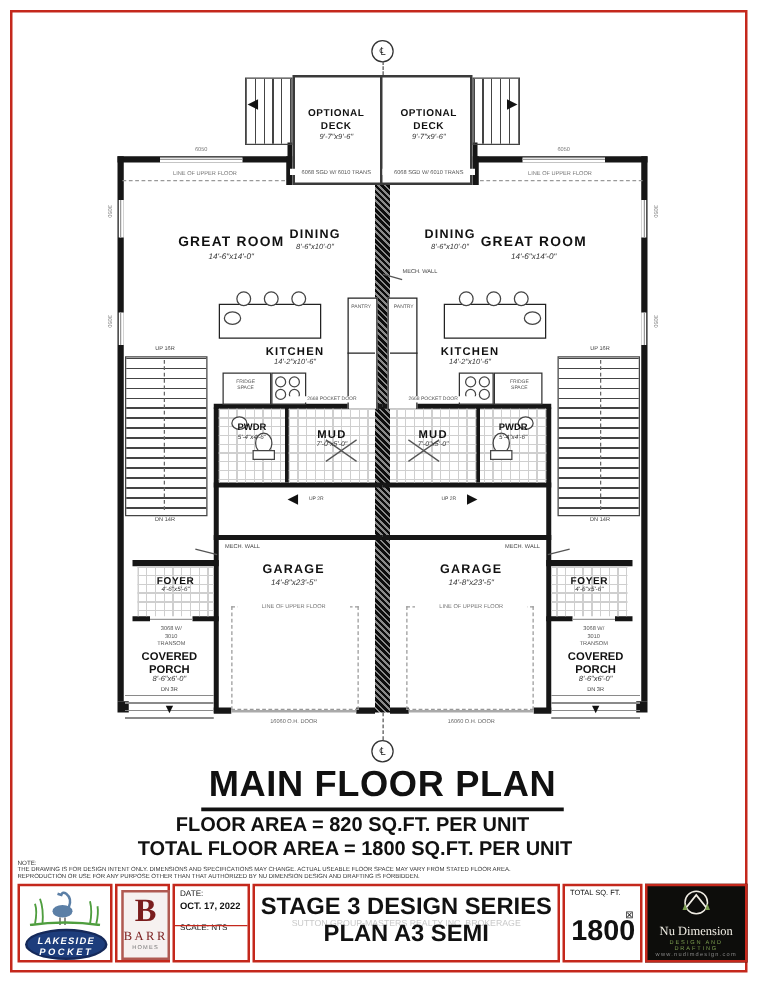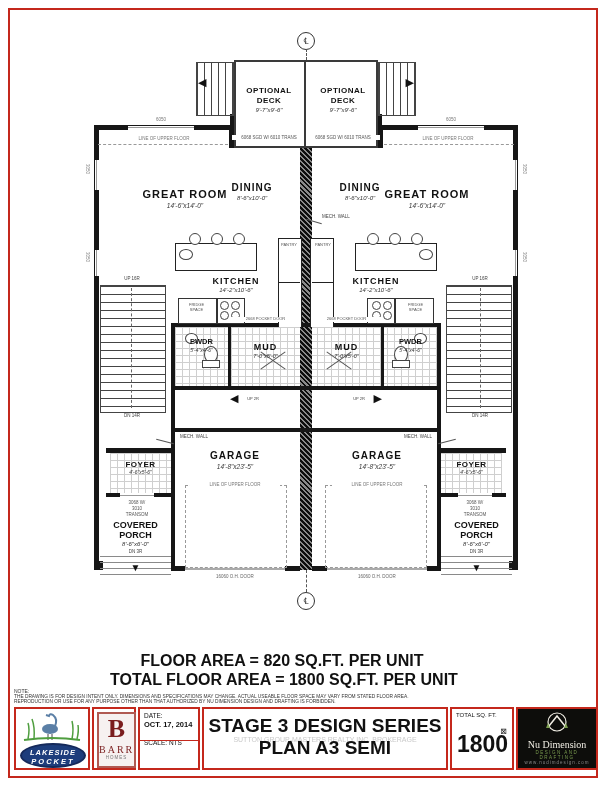--- a/index.html
+++ b/index.html
@@ -258,20 +258,23 @@
       <div class="lbl" style="left:82px;top:404px;width:36px;font-size:4.5px;color:#444">MECH. WALL</div>
       <div class="a" style="left:62px;top:411px;width:18px;border-top:1px solid #555;transform:rotate(14deg)"></div>
       <div class="a" style="left:136px;top:362px;font-size:11px;color:#111">◀</div>
       <div class="lbl" style="left:148px;top:367px;width:22px;font-size:4px;color:#444">UP 2R</div>
       <div class="lbl" style="left:50px;top:87px;width:34px;font-size:4.5px;color:#777">6050</div>
       <div class="lbl vtext" style="left:-9px;top:134px;font-size:4.5px;color:#777">3050</div>
       <div class="lbl vtext" style="left:-9px;top:222px;font-size:4.5px;color:#777">3050</div>
     </div>
     </div>
 
+  <div class="lbl" style="left:0;top:612px;width:612px;font-size:29px;font-weight:bold;letter-spacing:0.5px">
+    <span style="display:inline-block;border-bottom:3px solid #111;padding:0 6px 1px">MAIN FLOOR PLAN</span>
+  </div>
   <div class="lbl b" style="left:0;top:652px;width:564px;font-size:16px">FLOOR AREA = 820 SQ.FT. PER UNIT</div>
   <div class="lbl b" style="left:0;top:671px;width:568px;font-size:16px">TOTAL FLOOR AREA = 1800 SQ.FT. PER UNIT</div>
 
   <div class="a" style="left:14px;top:688px;width:582px;color:#333">
     <div style="font-size:5px">NOTE:</div>
     <div style="font-size:4.8px">THE DRAWING IS FOR DESIGN INTENT ONLY.  DIMENSIONS AND  SPECIFICATIONS MAY CHANGE. ACTUAL USEABLE FLOOR SPACE MAY VARY FROM STATED FLOOR AREA.</div>
     <div style="font-size:4.8px">REPRODUCTION OR USE FOR ANY  PURPOSE OTHER THAN THAT  AUTHORIZED BY NU DIMENSION DESIGN AND DRAFTING IS FORBIDDEN.</div>
   </div>
 
   <div class="redbox" style="left:14px;top:707px;width:76px;height:63px">
@@ -291,21 +294,21 @@
   <div class="redbox" style="left:92px;top:707px;width:44px;height:63px;padding:2px;box-sizing:border-box">
     <div class="a" style="left:3px;top:3px;width:35px;height:52px;border:2px solid #b05a52;background:#f6f1f0;text-align:center">
       <div style="font-family:'Liberation Serif',serif;font-size:26px;font-weight:bold;color:#7a1d1d;line-height:30px">B</div>
       <div style="font-family:Liberation Serif, serif;font-size:10px;letter-spacing:2px;color:#7a1d1d">BARR</div>
       <div style="font-size:4.5px;letter-spacing:1px;color:#777">HOMES</div>
     </div>
   </div>
 
   <div class="redbox" style="left:138px;top:707px;width:62px;height:63px">
     <div style="font-size:6.5px;margin:3px 0 0 4px">DATE:</div>
-    <div style="font-size:7.5px;font-weight:bold;margin:1px 0 0 4px">OCT. 17, 2014</div>
+    <div style="font-size:7.5px;font-weight:bold;margin:1px 0 0 4px">OCT. 17, 2022</div>
     <div class="a" style="left:0;top:31px;width:100%;border-top:1.5px solid #c4281c"></div>
     <div style="font-size:6.5px;margin:10px 0 0 4px">SCALE: NTS</div>
   </div>
 
   <div class="redbox" style="left:202px;top:707px;width:246px;height:63px;text-align:center">
     <div class="a" style="left:0;top:27px;width:100%;font-size:7px;color:#c9c9c9">SUTTON GROUP-MASTERS REALTY INC. BROKERAGE</div>
     <div style="position:relative;font-size:19px;font-weight:bold;margin-top:6px">STAGE 3 DESIGN SERIES</div>
     <div style="position:relative;font-size:19px;font-weight:bold">PLAN A3 SEMI</div>
   </div>
 

